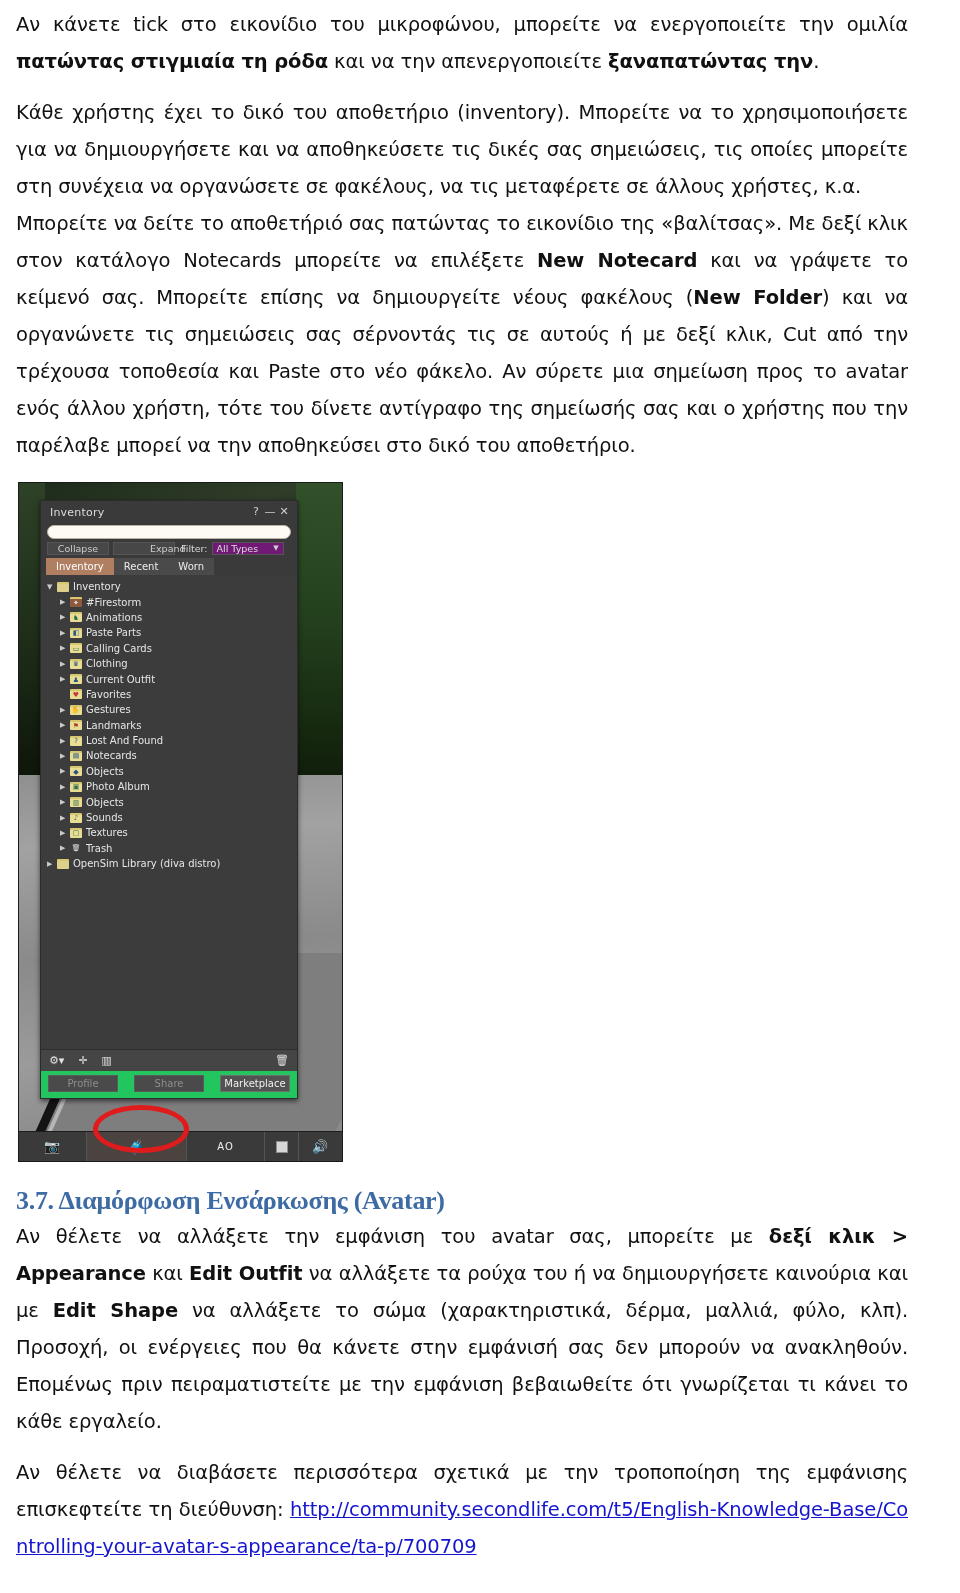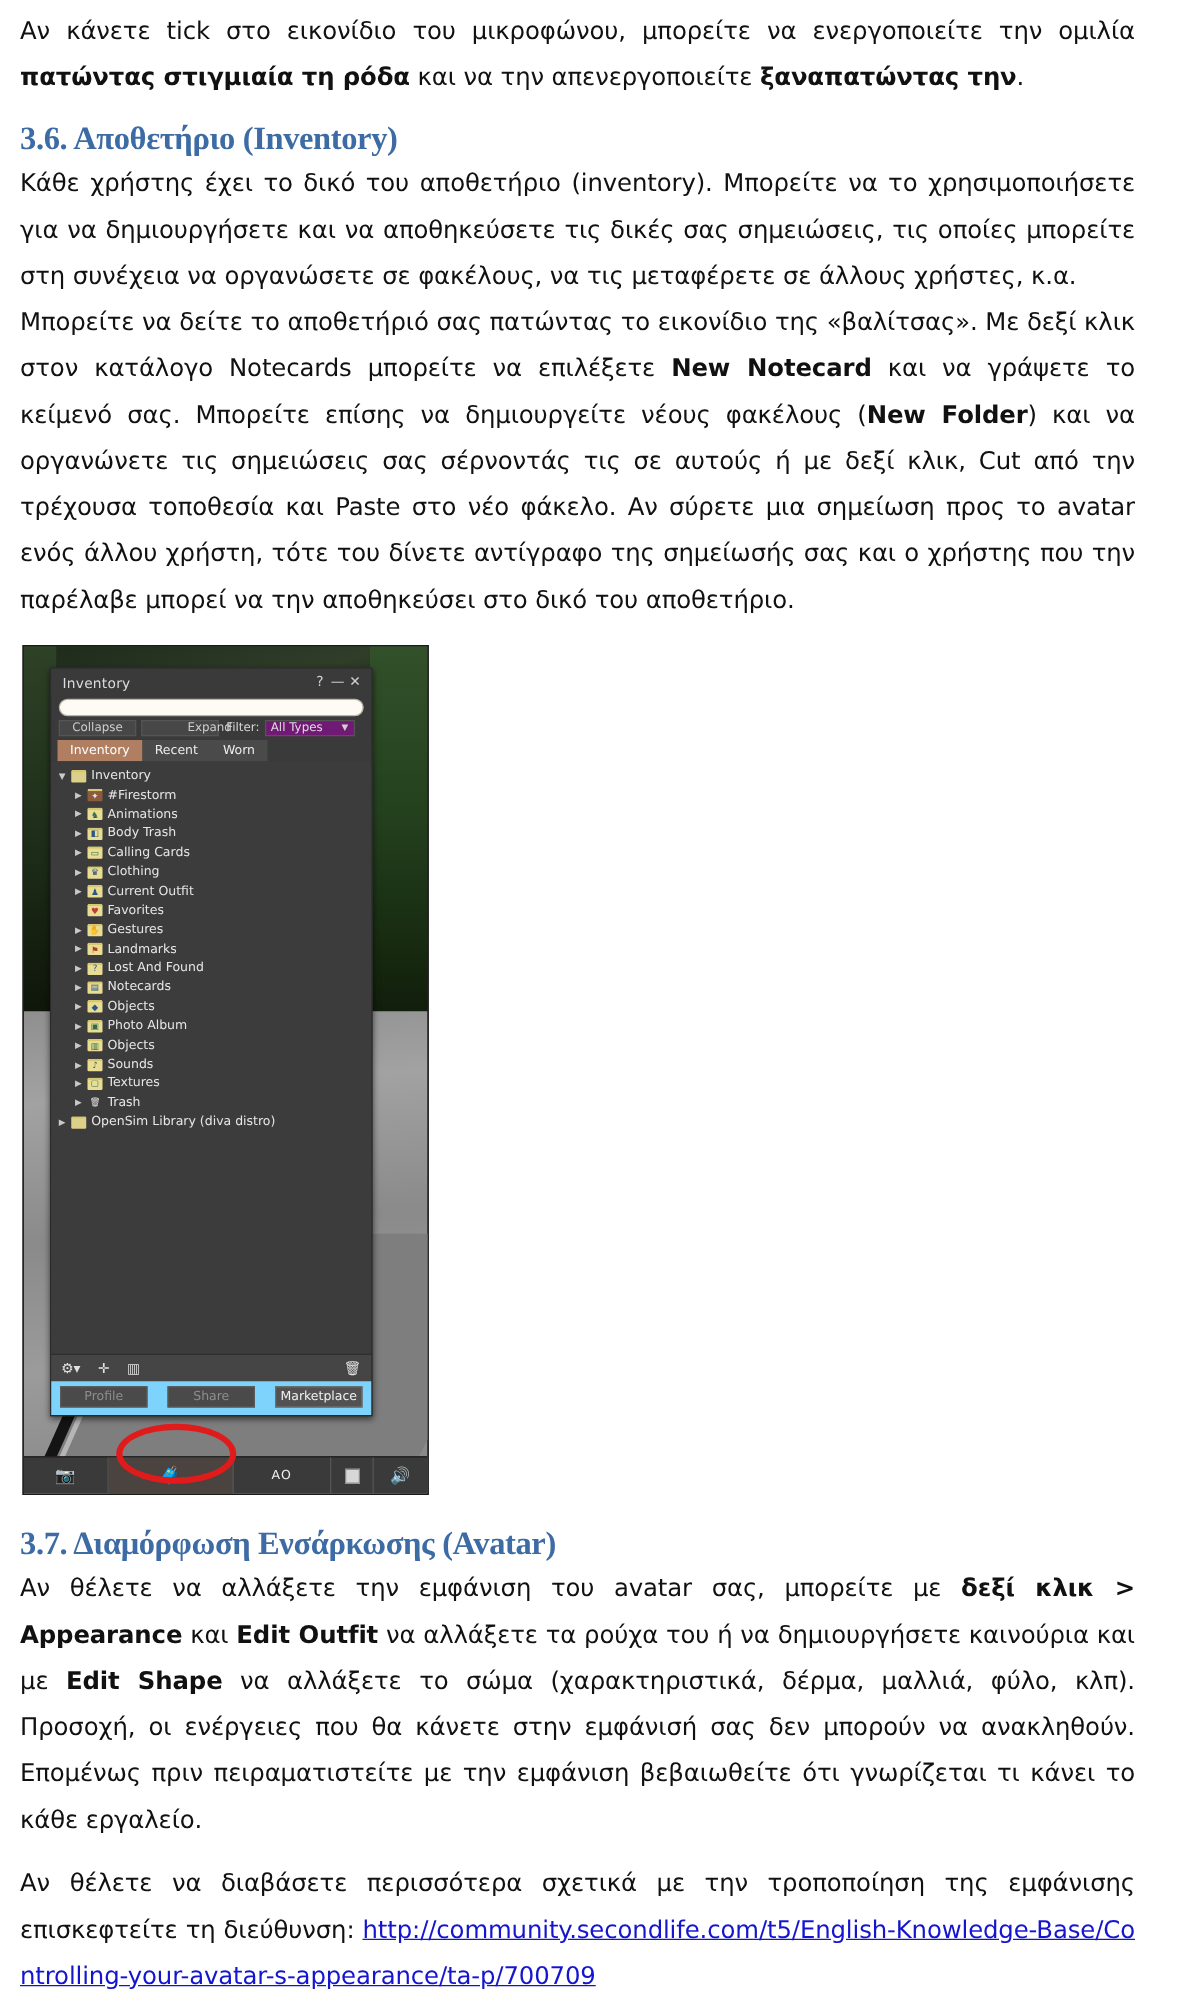--- a/index.html
+++ b/index.html
@@ -249,21 +249,21 @@
     font-family:"DejaVu Sans", sans-serif;
     font-size: 11px; color:#e2e2e2;
     line-height: 11px;
   }
   .tool-spacer { flex:1 1 auto; }
 
   .inv-footer {
     flex:0 0 auto;
     display:flex; gap:16px;
     padding: 4px 7px 6px 7px;
-    background:#7dd3fc;
+    background:#22c55e;
   }
   .foot-btn {
     flex:1 1 0;
     font-family:"DejaVu Sans", sans-serif;
     font-size: 10px;
     height: 17px; line-height:15px;
     text-align:center;
     background:#4a4a4a;
     border:1px solid #5a5a5a;
     color:#8d8d8d;
@@ -306,21 +306,20 @@
 <body>
 
 <div class="page">
 
   <p class="para">
     <span>Αν κάνετε tick στο εικονίδιο του μικροφώνου, μπορείτε να ενεργοποιείτε την ομιλία </span><b>πατώντας στιγμιαία τη ρόδα</b><span> και να την απενεργοποιείτε </span><b>ξαναπατώντας την</b><span>.</span>
   </p>
 
   <div class="spacer-sm"></div>
 
-  <h2 class="heading">3.6. Αποθετήριο (Inventory)</h2>
 
   <p class="para">Κάθε χρήστης έχει το δικό του αποθετήριο (inventory). Μπορείτε να το χρησιμοποιήσετε για να δημιουργήσετε και να αποθηκεύσετε τις δικές σας σημειώσεις, τις οποίες μπορείτε στη συνέχεια να οργανώσετε σε φακέλους, να τις μεταφέρετε σε άλλους χρήστες, κ.α.</p>
 
   <p class="para">
     <span>Μπορείτε να δείτε το αποθετήριό σας πατώντας το εικονίδιο της «βαλίτσας». Με δεξί κλικ στον κατάλογο Notecards μπορείτε να επιλέξετε </span><b>New Notecard</b><span> και να γράψετε το κείμενό σας. Μπορείτε επίσης να δημιουργείτε νέους φακέλους (</span><b>New Folder</b><span>) και να οργανώνετε τις σημειώσεις σας σέρνοντάς τις σε αυτούς ή με δεξί κλικ, Cut από την τρέχουσα τοποθεσία και Paste στο νέο φάκελο. Αν σύρετε μια σημείωση προς το avatar ενός άλλου χρήστη, τότε του δίνετε αντίγραφο της σημείωσής σας και ο χρήστης που την παρέλαβε μπορεί να την αποθηκεύσει στο δικό του αποθετήριο.</span>
   </p>
 
   <div class="figure">
 
     <div class="scene-sky"></div>
@@ -378,21 +377,21 @@
             <span class="fic green">
               <span class="glyph">♞</span>
             </span>
             <span class="label">Animations</span>
           </div>
           <div class="tree-row lvl1">
             <span class="arrow">▶</span>
             <span class="fic blue">
               <span class="glyph">◧</span>
             </span>
-            <span class="label">Body Trash</span>
+            <span class="label">Paste Parts</span>
           </div>
           <div class="tree-row lvl1">
             <span class="arrow">▶</span>
             <span class="fic green">
               <span class="glyph">▭</span>
             </span>
             <span class="label">Calling Cards</span>
           </div>
           <div class="tree-row lvl1">
             <span class="arrow">▶</span>

